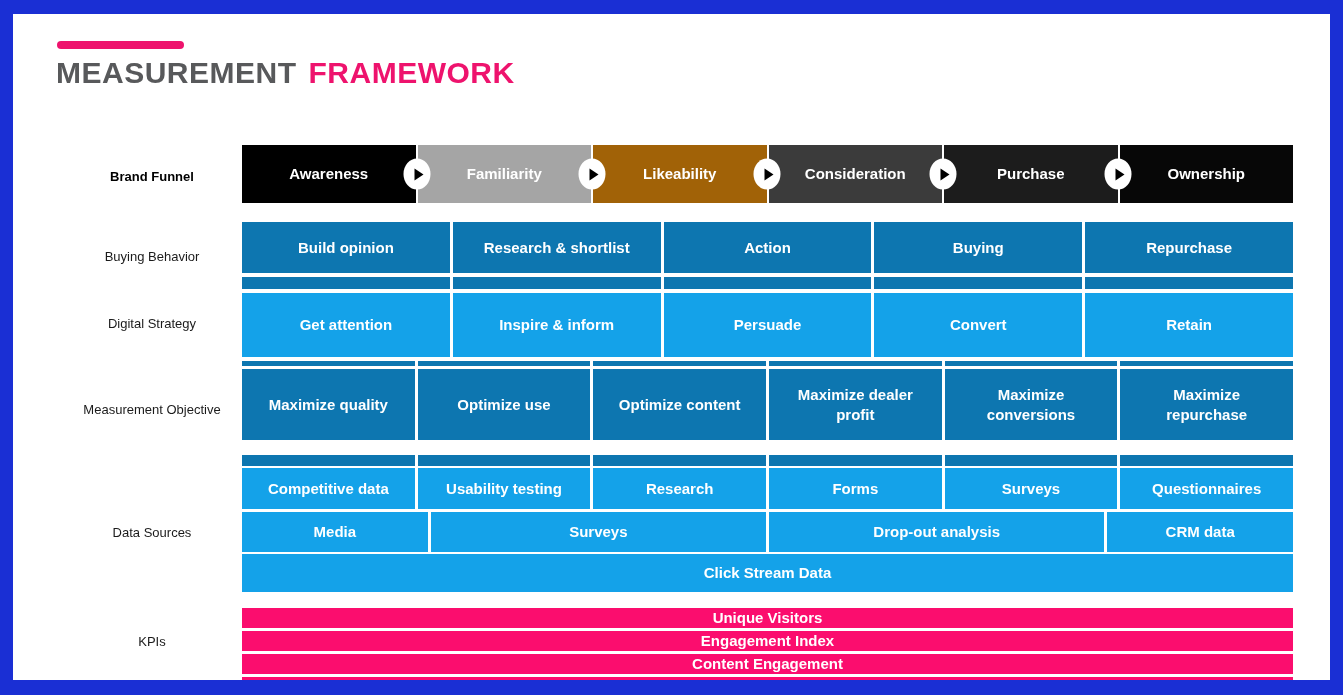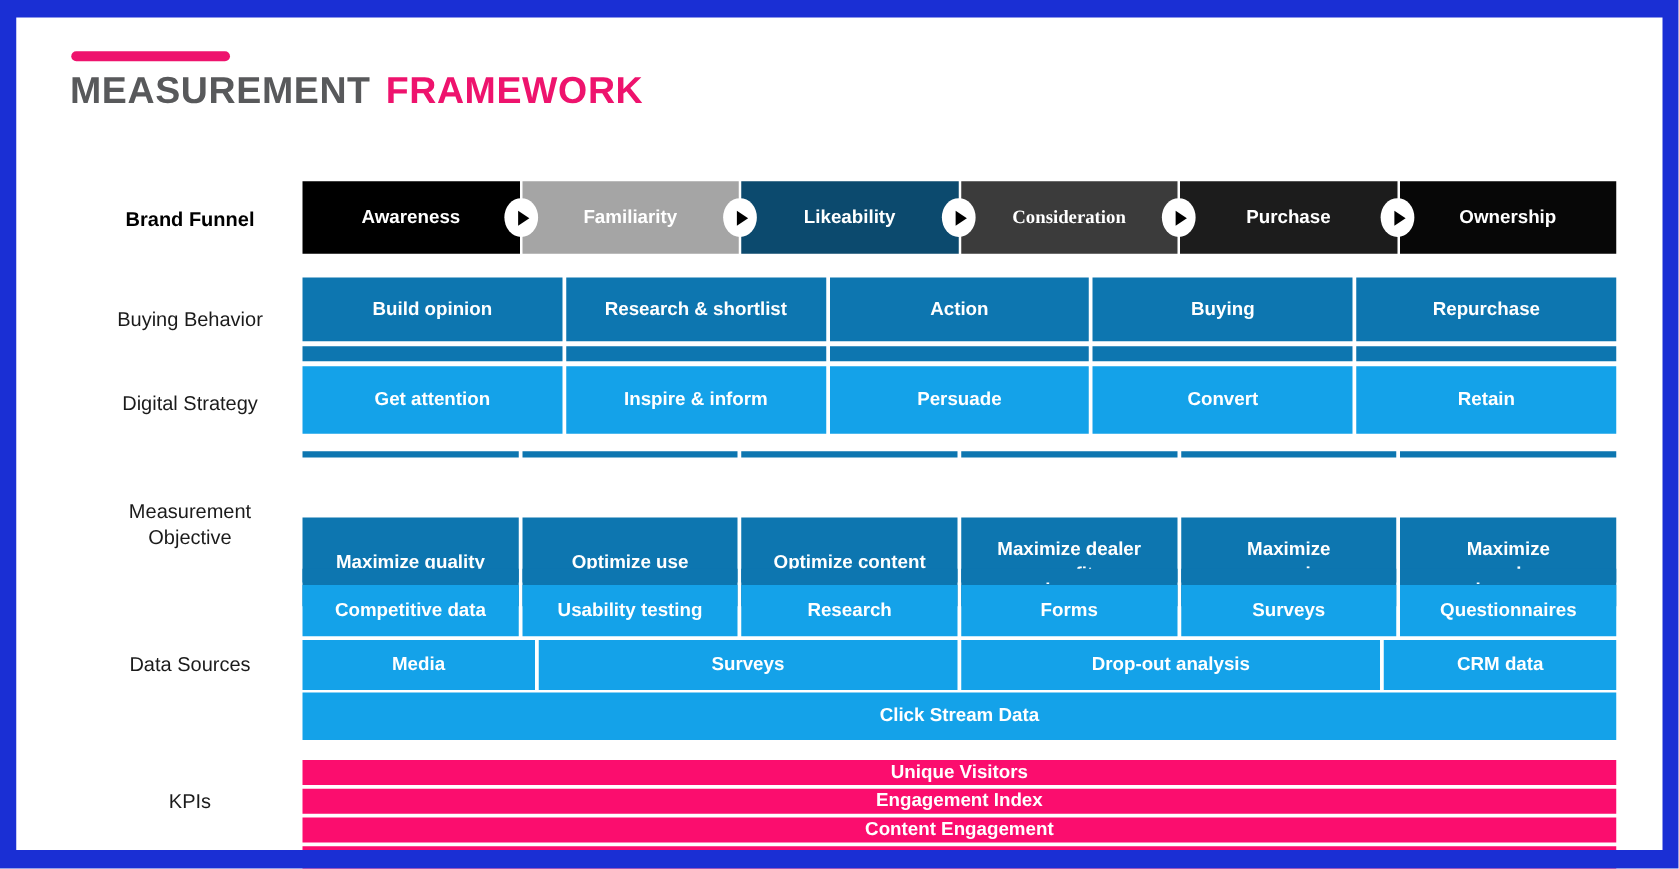--- a/index.html
+++ b/index.html
@@ -18,21 +18,21 @@
     border-radius:4px; background:var(--accent-pink);
   }
   .title {
     position:absolute; left:56px; top:56px; font-size:30px; font-weight:800;
     letter-spacing:0.5px; color:var(--title-gray); white-space:nowrap;
   }
   .title .accent { color:var(--accent-pink); margin-left:12px; }
 
   .row-label {
     position:absolute; left:32px; width:240px; text-align:center;
-    font-size:16px; color:#1b1b1b; line-height:21px;
+    font-size:13px; color:#1b1b1b; line-height:21px;
   }
   .row-label.bold { font-weight:700; color:#000; }
   .lbl-funnel { top:166px; }
   .lbl-buying { top:246px; }
   .lbl-digital { top:313px; }
   .lbl-mo { top:399px; left:77px; width:150px; }
   .lbl-ds { top:522px; }
   .lbl-kpi { top:631px; }
 
   .grid { position:absolute; left:242px; top:0; width:1051px; height:695px; }
@@ -44,23 +44,23 @@
   }
   .dark  .cell { background:var(--dark-blue); }
   .light .cell { background:var(--light-blue); }
   .pinkrow .cell { background:var(--kpi-pink); }
   .sliver .cell { padding:0; }
 
   .funnel { top:145px; height:58px; gap:2px; }
   .funnel .cell { padding:0 6px; }
   .bb { top:222px; height:51px; }
   .bb-sliver { top:277px; height:12px; }
-  .digital { top:293px; height:54px; }
+  .digital { top:293px; height:64px; }
   .mo-sliver { top:361px; height:5px; }
-  .mo { top:369px; height:71px;margin-top:45px; }
+  .mo { top:369px; height:71px; }
   .ds-sliver { top:455px; height:11px; }
   .dsr1 { top:468px; height:41px; }
   .dsr1 .cell { padding:0 6px; }
   .dsr2 { top:512px; height:40px; }
   .clickrow { top:554px; height:38px;justify-content:center; }
   .kpi { top:608px; height:65px;flex-direction:column; }
   .span2 { flex:2; }
 
   .fcircle {
     position:absolute; top:50%; width:27px; height:31px; background:#ffffff;
@@ -95,24 +95,24 @@
 
   <div class="grid">
 
     <div class="trow funnel">
       <div class="cell" style="background: #000000; text-align: center;">
         <span>Awareness</span>
       </div>
       <div class="cell" style="background: rgb(165, 165, 165);">
         <span>Familiarity</span>
       </div>
-      <div class="cell" style="background: #0c4a6e;">
+      <div class="cell" style="background: #a16207;">
         <span>Likeability</span>
       </div>
-      <div class="cell" style="background: rgb(59, 59, 59); font-family: Liberation Serif, serif;">
+      <div class="cell" style="background: rgb(59, 59, 59);">
         <span>Consideration</span>
       </div>
       <div class="cell" style="background: rgb(28, 28, 28);">
         <span>Purchase</span>
       </div>
       <div class="cell" style="background: rgb(7, 7, 7);">
         <span>Ownership</span>
       </div>
       <div class="fcircle c1">
           <i class="tri"></i>

